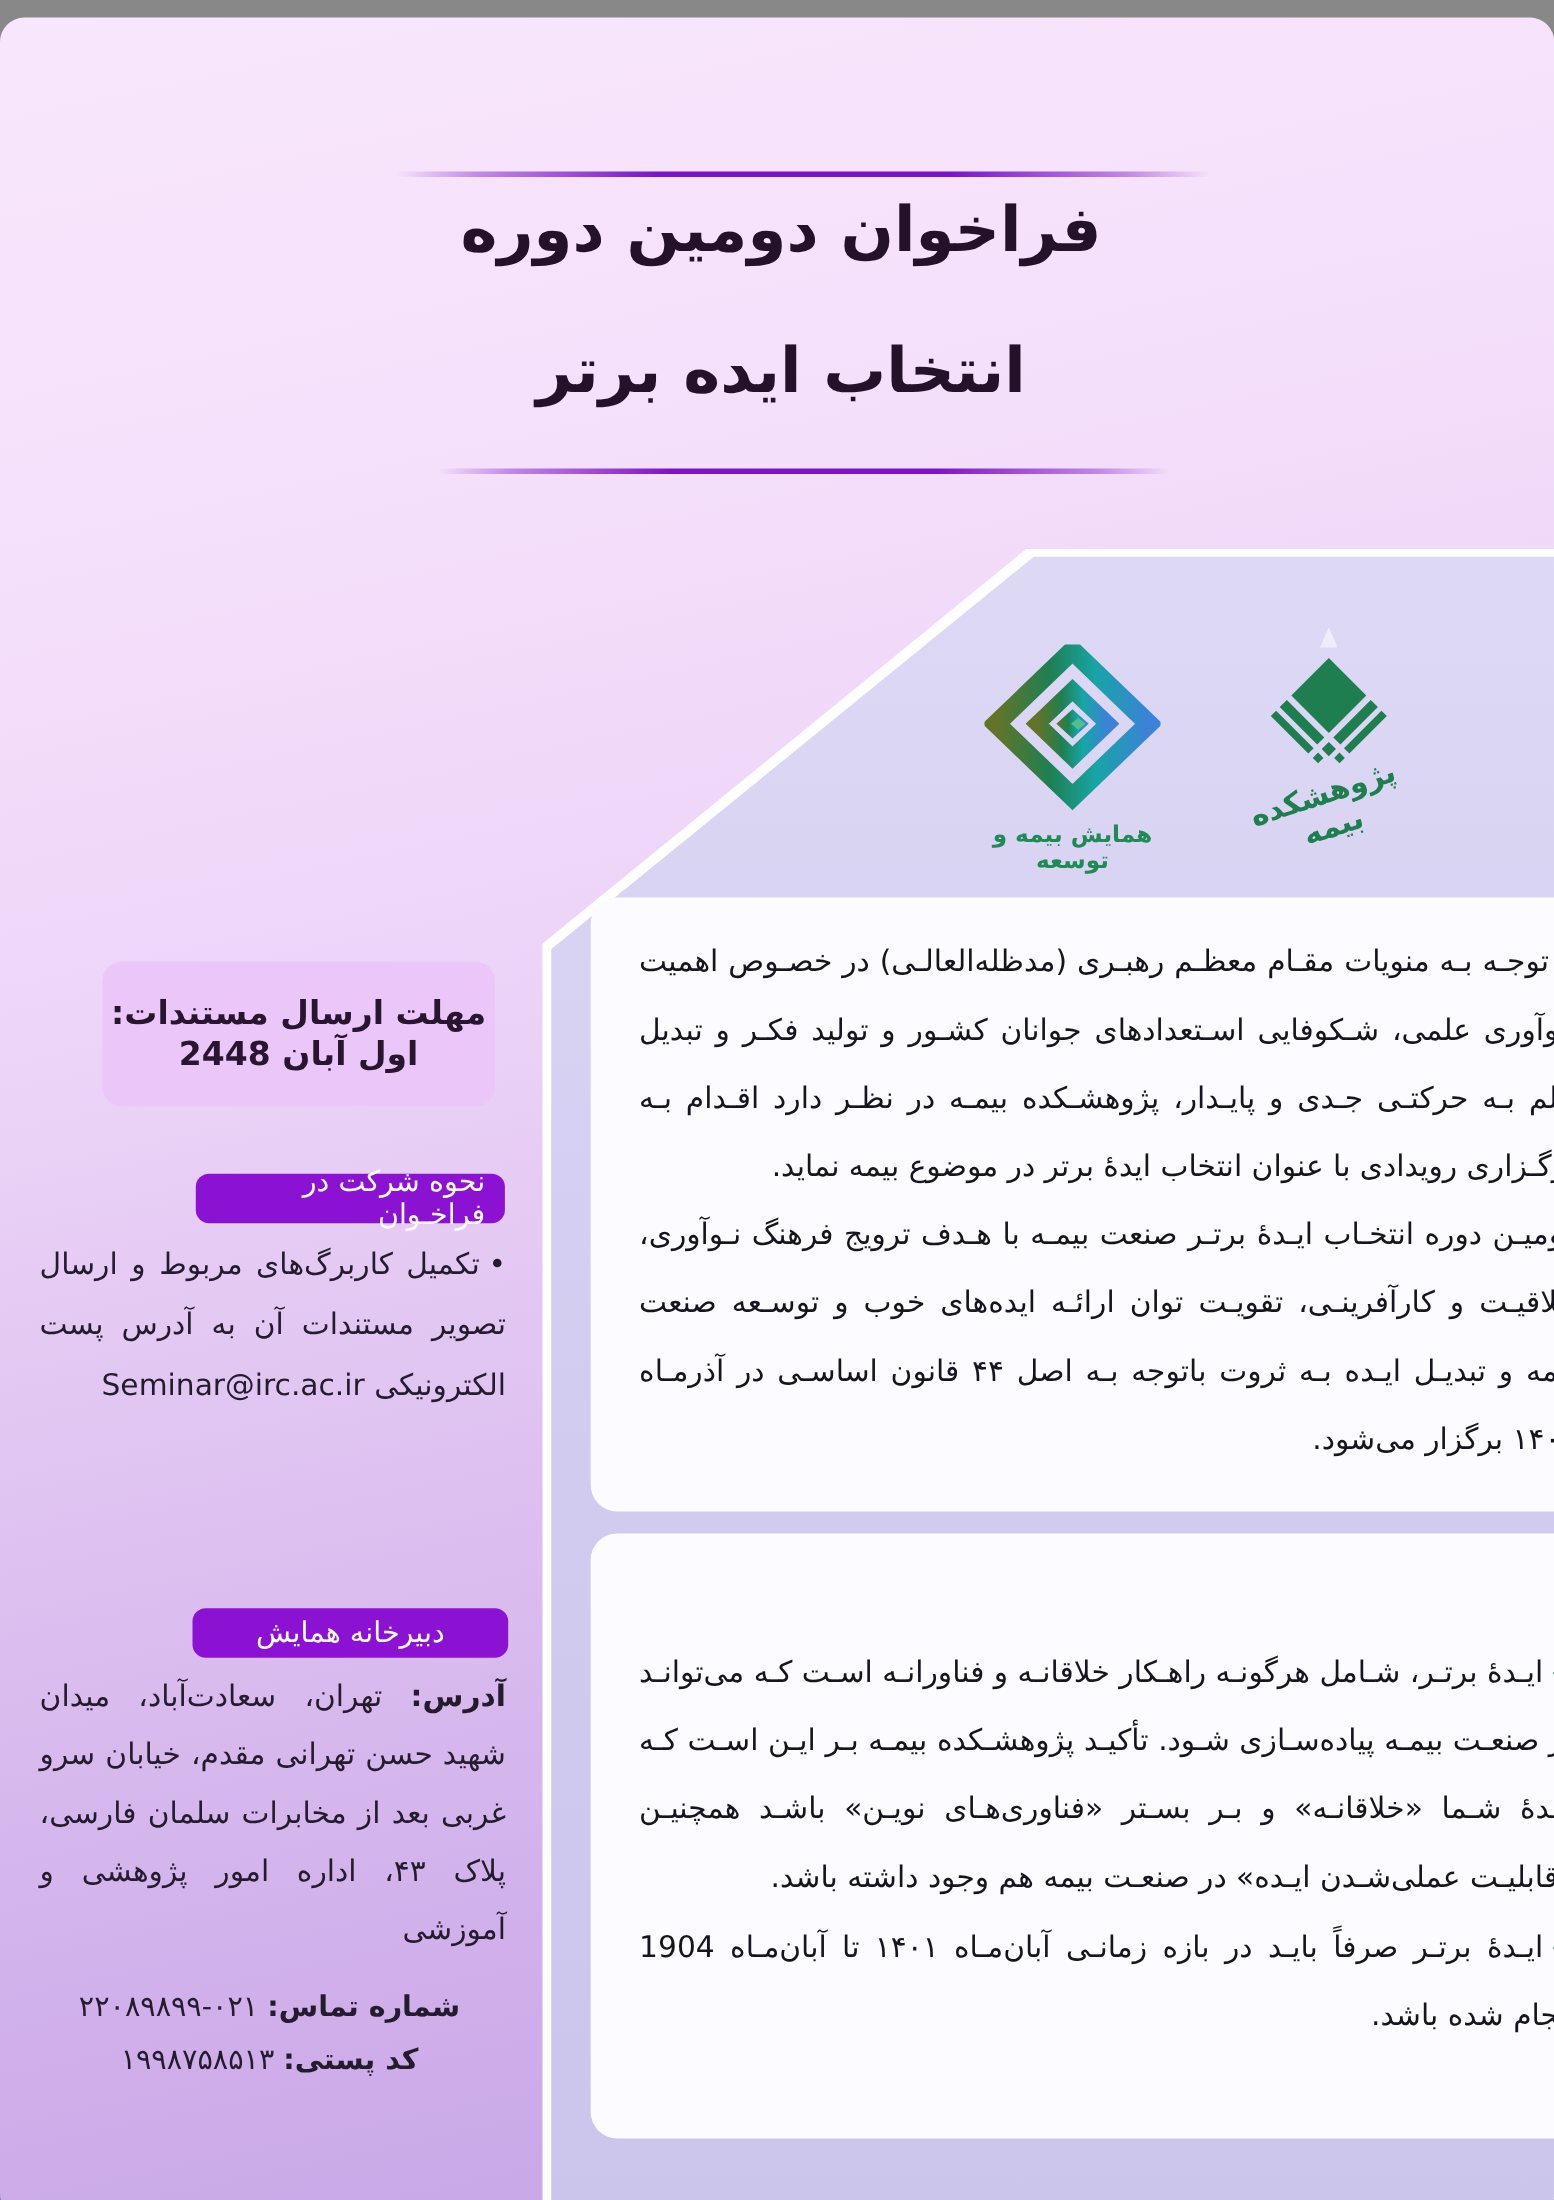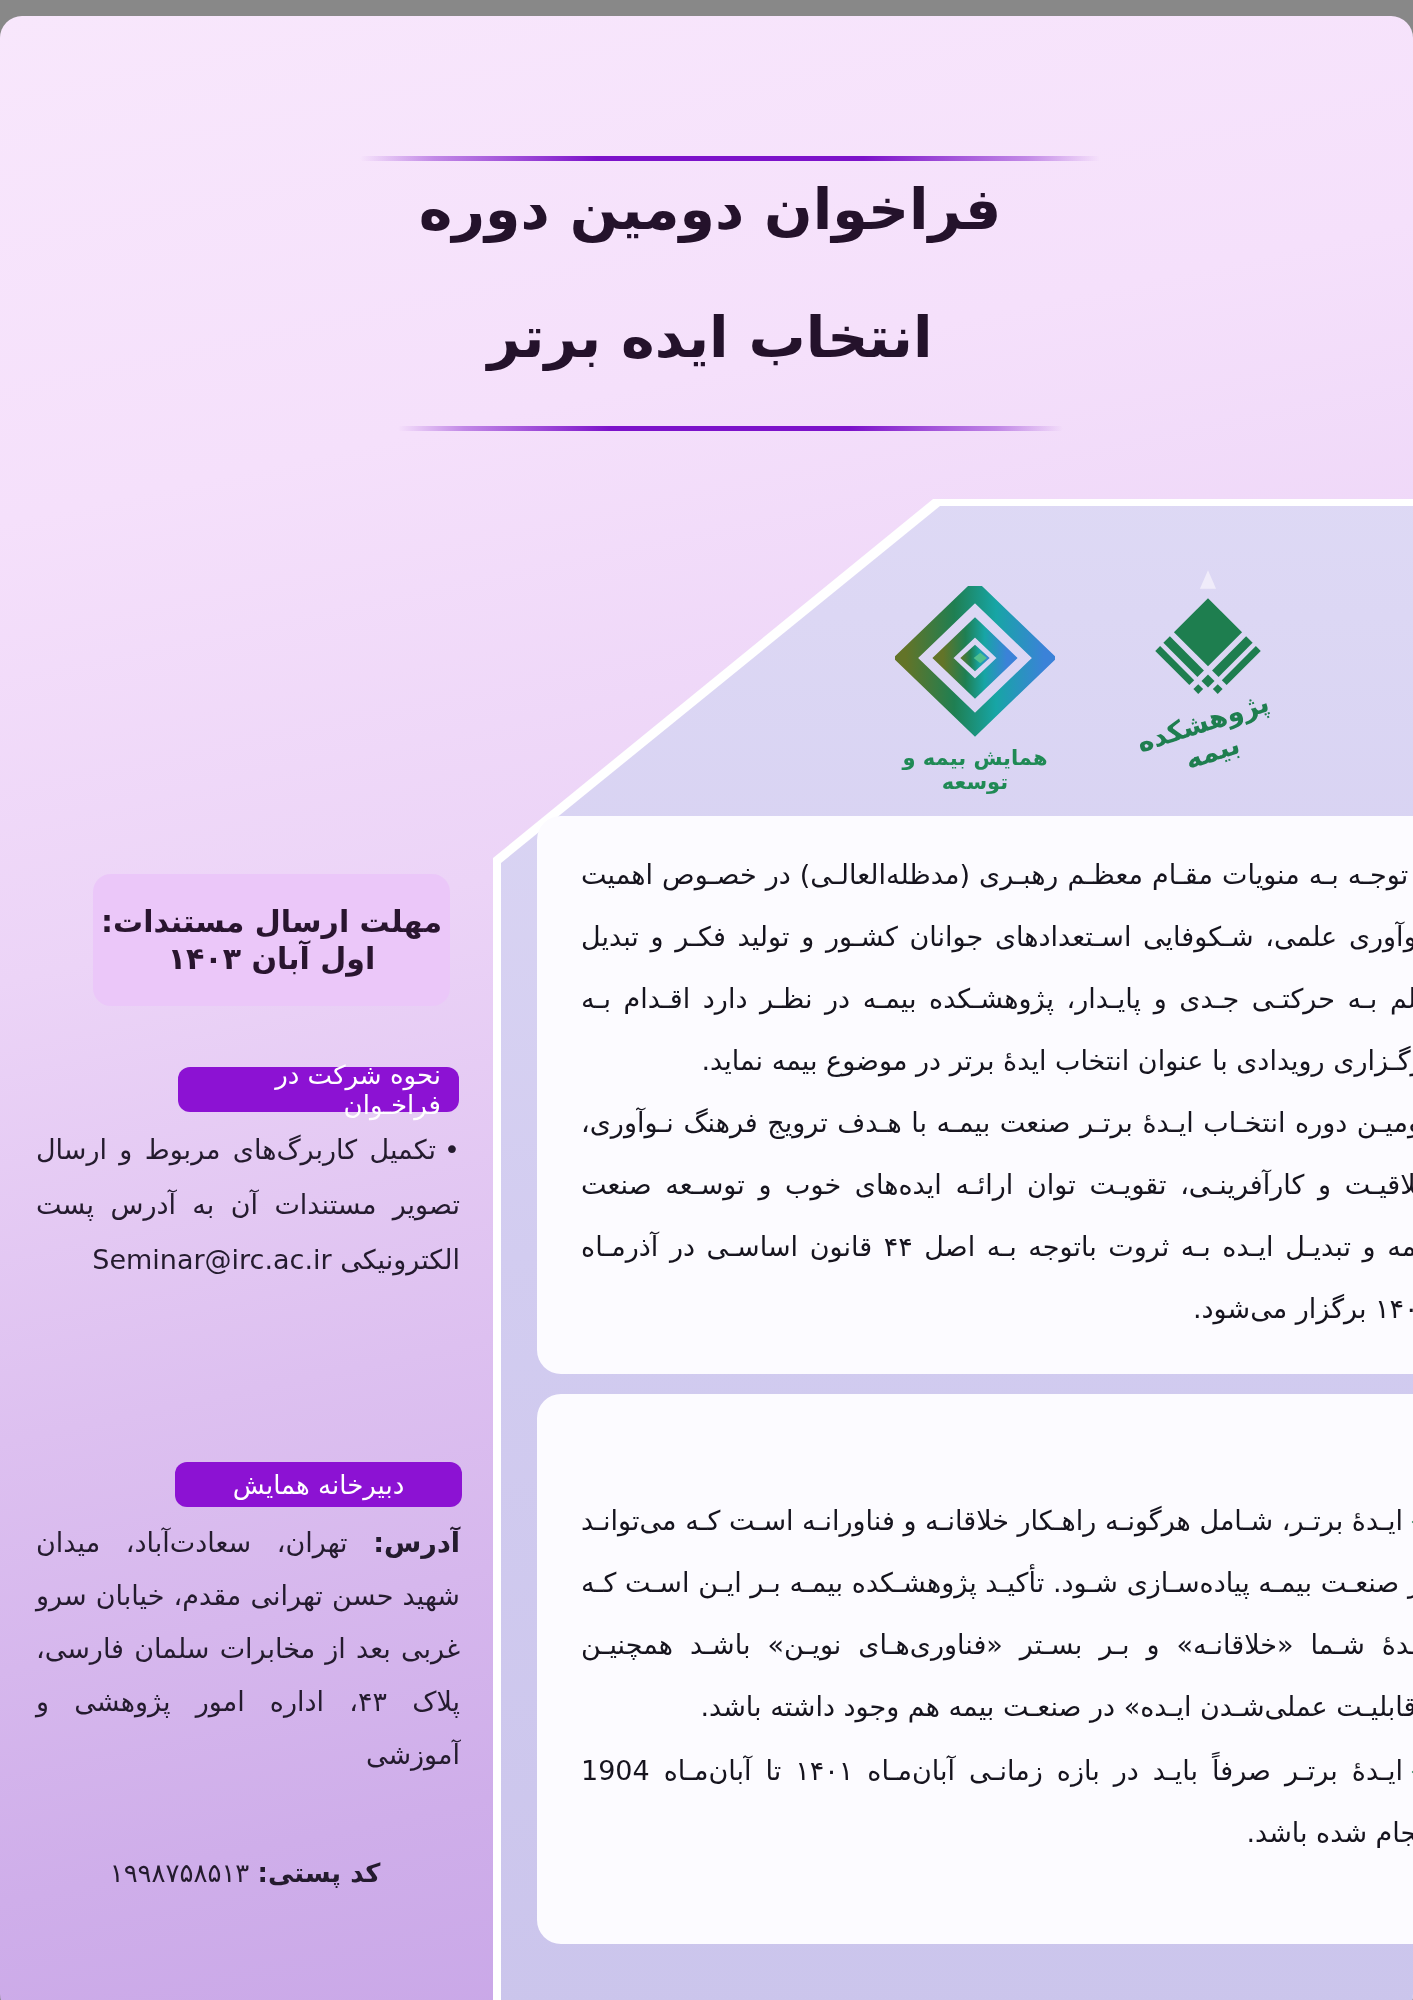--- a/index.html
+++ b/index.html
@@ -156,21 +156,21 @@
     <div class="cond-item">
       <span class="diamond-icon"></span><span>ایـدۀ برتـر، شـامل هرگونـه راهـکار خلاقانـه و فناورانـه اسـت کـه می‌توانـد در صنعـت بیمـه پیاده‌سـازی شـود. تأکیـد پژوهشـکده بیمـه بـر ایـن اسـت کـه ایـدۀ شـما «خلاقانـه» و بـر بسـتر «فناوری‌هـای نویـن» باشـد همچنیـن «قابلیـت عملی‌شـدن ایـده» در صنعـت بیمه هم وجود داشته باشد.</span>
     </div>
     <div class="cond-item">
       <span class="diamond-icon"></span><span>ایـدۀ برتـر صرفاً بایـد در بازه زمانـی آبان‌مـاه ۱۴۰۱ تا آبان‌مـاه 1904 انجام شده باشد.</span>
     </div>
   </div>
 
   <div class="deadline-box">
     <div>مهلت ارسال مستندات:</div>
-    <div>اول آبان ۱۴۰۳</div>
+    <div>اول آبان 2448</div>
   </div>
 
   <div class="pill howto">
     <span>نحوه شرکت در فراخـوان</span>
   </div>
 
   <div class="side-text howto-list">
     <div><span class="dot">•</span><span>تکمیل کاربرگ‌های مربوط و ارسال تصویر مستندات آن به آدرس پست الکترونیکی Seminar@irc.ac.ir</span></div>
   </div>
 
@@ -181,14 +181,18 @@
   <div class="side-text address">
     <b>آدرس:</b>
     <span>تهران، سعادت‌آباد، میدان شهید حسن تهرانی مقدم، خیابان سرو غربی بعد از مخابرات سلمان فارسی، پلاک ۴۳، اداره امور پژوهشی و آموزشی</span>
   </div>
 
   <div class="contact-line postal">
     <b>کد پستی:</b>
     <span>۱۹۹۸۷۵۸۵۱۳</span>
   </div>
 
+  <div class="contact-line phone">
+    <b>شماره تماس:</b>
+    <span>۰۲۱-۲۲۰۸۹۸۹۹</span>
+  </div>
 
 </div>
 
 </body></html>

